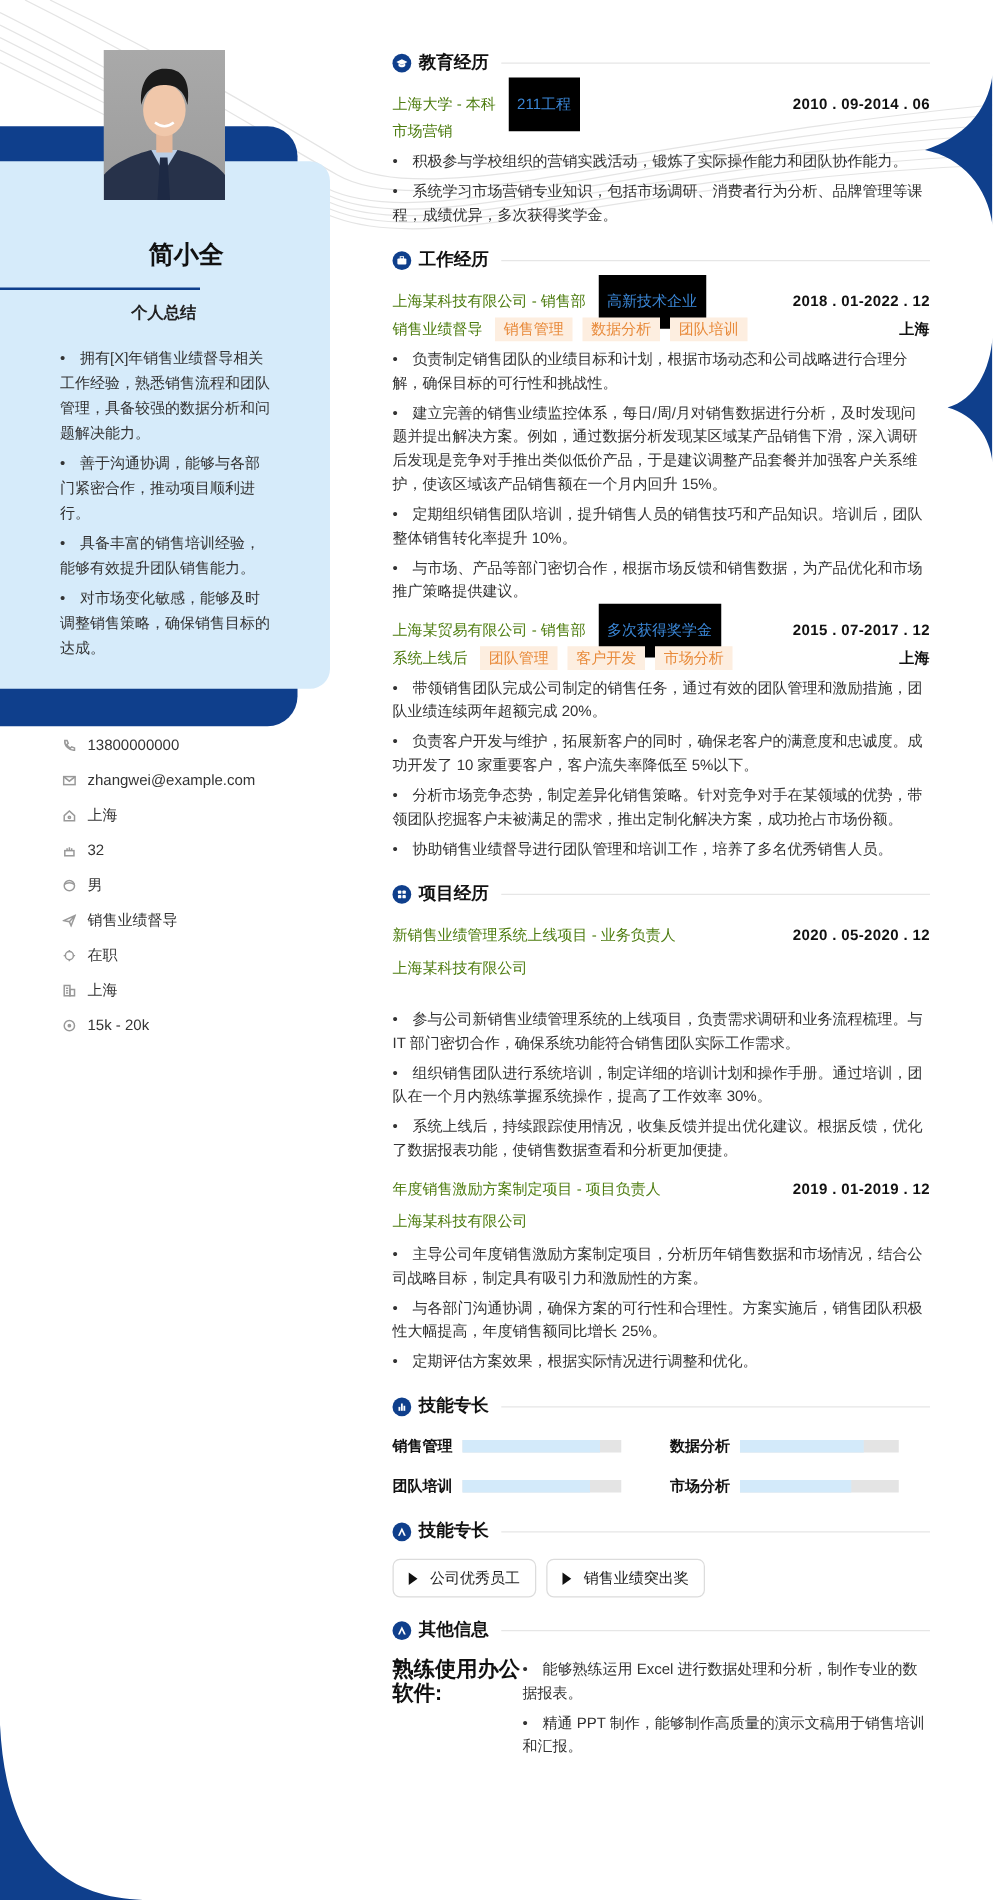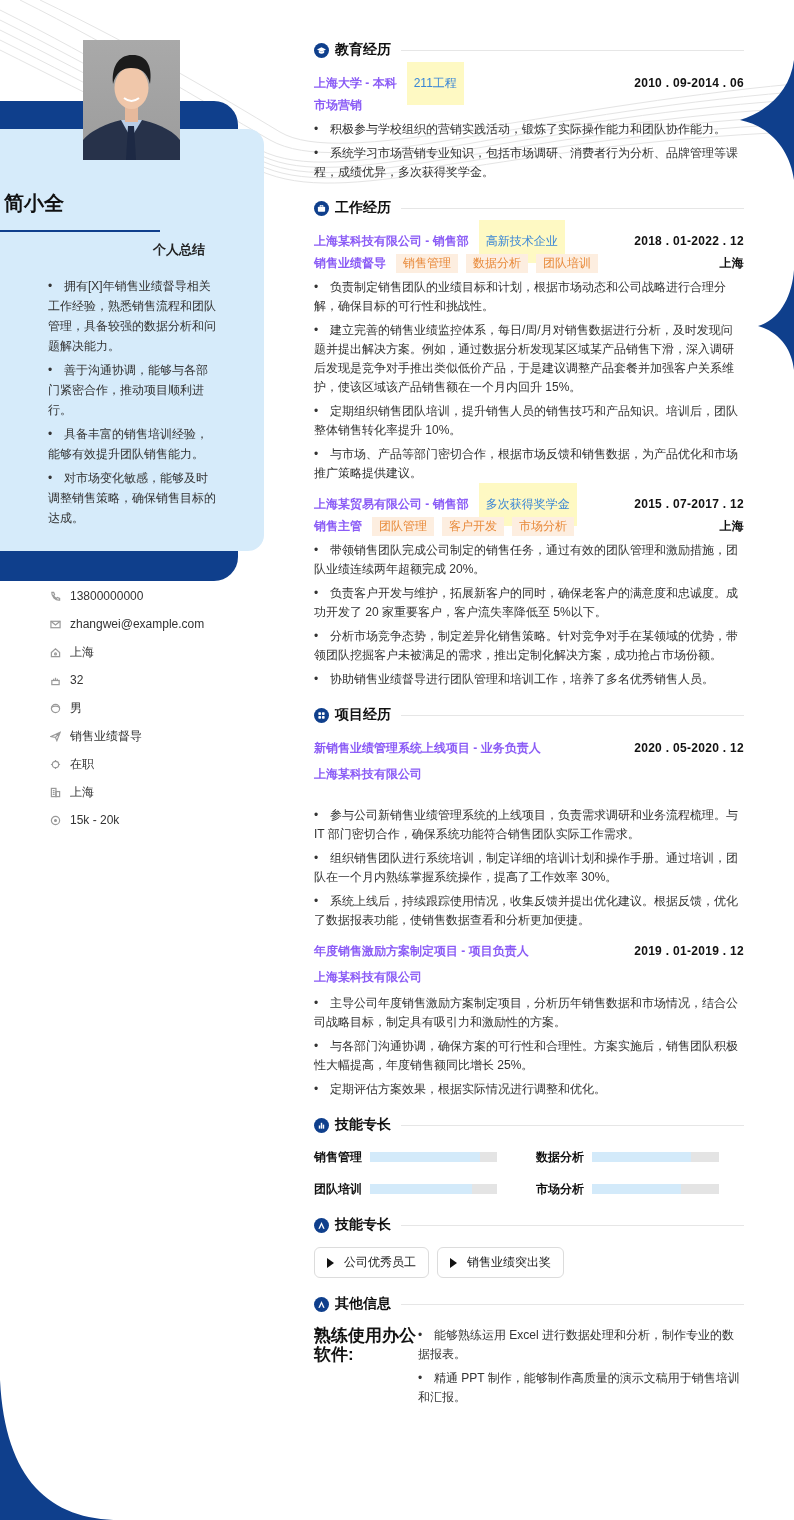--- a/index.html
+++ b/index.html
@@ -11,44 +11,44 @@
   .lines-top { left: 0; top: 0; width: 794px; height: 260px; }
   .blue-band-top { left: 0; top: 101px; width: 238px; height: 34px; background: #0f3f8c; border-top-right-radius: 24px; }
   .blue-band-bottom { left: 0; top: 545px; width: 238px; height: 36px; background: #0f3f8c; border-bottom-right-radius: 24px; }
   .side-panel { left: 0; top: 129px; width: 264px; height: 422px; background: #d6ebfa; border-top-right-radius: 16px; border-bottom-right-radius: 16px; }
   .corner-bottom-left { left: 0; top: 1380px; width: 120px; height: 140px; }
   .right-wing1 { left: 740px; top: 60px; width: 54px; height: 120px; }
   .right-wing2 { left: 758px; top: 270px; width: 36px; height: 100px; }
 
   
   .photo { position: absolute; left: 83px; top: 40px; width: 97px; height: 120px; background: linear-gradient(#a9a9a9, #9c9c9c); overflow: hidden; }
-  .name { position: absolute; left: 4px; top: 190px; width: 262px; font-size: 20px; font-weight: bold; color: #111; font-family: Liberation Mono, monospace; }
+  .name { position: absolute; left: 18px; top: 190px; width: 262px; text-align: center; font-size: 20px; font-weight: bold; color: #111; font-family: Liberation Mono, monospace; }
   .name-rule { position: absolute; left: 0; top: 230px; width: 160px; height: 2px; background: #0f3f8c; }
-  .summary-title { position: absolute; left: 0; top: 241px; width: 262px; text-align: center; font-size: 13px; font-weight: bold; color: #222; margin-left: 48px; }
+  .summary-title { position: absolute; left: 0; top: 241px; width: 262px; text-align: center; font-size: 13px; font-weight: bold; color: #222; }
   .summary { position: absolute; left: 48px; top: 276px; width: 168px; list-style: none; }
   .summary li { font-size: 12px; line-height: 20px; color: #333; margin-bottom: 4px; }
   .summary li::before { content: "•"; display: inline-block; width: 16px; }
 
   .contact { position: absolute; left: 50px; top: 582px; list-style: none; }
   .contact li { height: 28px; display: flex; align-items: center; font-size: 12px; color: #333; }
   .contact .ic { width: 20px; color: #999; font-size: 10px; display: inline-flex; align-items: center; }
   .contact svg { width: 11px; height: 11px; stroke: #999; fill: none; stroke-width: 1.3; }
 
   
   .main { position: absolute; left: 314px; top: 38px; width: 430px; }
   .sec-head { display: flex; align-items: center; height: 24px; margin-bottom: 10px; }
   .sec-icon { width: 15px; height: 15px; border-radius: 50%; background: #0f3f8c; margin-right: 6px; display: inline-flex; align-items: center; justify-content: center; }
   .sec-icon svg { width: 9px; height: 9px; fill: #fff; }
   .sec-title { font-size: 14px; font-weight: bold; color: #111; white-space: nowrap; }
   .sec-line { flex: 1; height: 1px; background: #e6e6e6; margin-left: 10px; }
 
   .row { display: flex; align-items: center; height: 22px; font-size: 12px; }
-  .row .b { font-weight: bold; color: #8b5cf6; }
+  .row .b { font-weight: normal; color: #4d7c0f; }
   .row .right { margin-left: auto; font-weight: bold; color: #111; letter-spacing: 0.3px; }
-  .tag-blue { background: #fef9c3; color: #3a86d6; padding: 13px 7px; margin-left: 10px; font-size: 12px; }
+  .tag-blue { background: #000000; color: #3a86d6; padding: 13px 7px; margin-left: 10px; font-size: 12px; }
   .tag-orange { background: #fdeee0; color: #e88a3a; padding: 1px 7px; margin-left: 8px; font-size: 12px; }
   .row .b + .tag-orange { margin-left: 10px; }
 
   .bullets { list-style: none; margin-top: 4px; }
   .bullets li { font-size: 12px; line-height: 19px; color: #333; margin-bottom: 5px; }
   .bullets li::before { content: "•"; display: inline-block; width: 16px; }
 
   .block { margin-bottom: 10px; }
   .section { margin-bottom: 14px; }
 
@@ -256,29 +256,29 @@
       </ul>
     </div>
 
     <div class="block">
       <div class="row">
         <span class="b">上海某贸易有限公司 - 销售部</span>
         <span class="tag-blue">多次获得奖学金</span>
         <span class="right">2015 . 07-2017 . 12</span>
       </div>
       <div class="row">
-        <span class="b">销售主管</span>
+        <span class="b">系统上线后</span>
         <span class="tag-orange">团队管理</span>
         <span class="tag-orange">客户开发</span>
         <span class="tag-orange">市场分析</span>
         <span class="right">上海</span>
       </div>
       <ul class="bullets">
         <li>带领销售团队完成公司制定的销售任务，通过有效的团队管理和激励措施，团队业绩连续两年超额完成 20%。</li>
-        <li>负责客户开发与维护，拓展新客户的同时，确保老客户的满意度和忠诚度。成功开发了 20 家重要客户，客户流失率降低至 5%以下。</li>
+        <li>负责客户开发与维护，拓展新客户的同时，确保老客户的满意度和忠诚度。成功开发了 10 家重要客户，客户流失率降低至 5%以下。</li>
         <li>分析市场竞争态势，制定差异化销售策略。针对竞争对手在某领域的优势，带领团队挖掘客户未被满足的需求，推出定制化解决方案，成功抢占市场份额。</li>
         <li>协助销售业绩督导进行团队管理和培训工作，培养了多名优秀销售人员。</li>
       </ul>
     </div>
   </div>
 
   <div class="section">
     <div class="sec-head">
       <span class="sec-icon">
           <svg viewBox="0 0 10 10">

